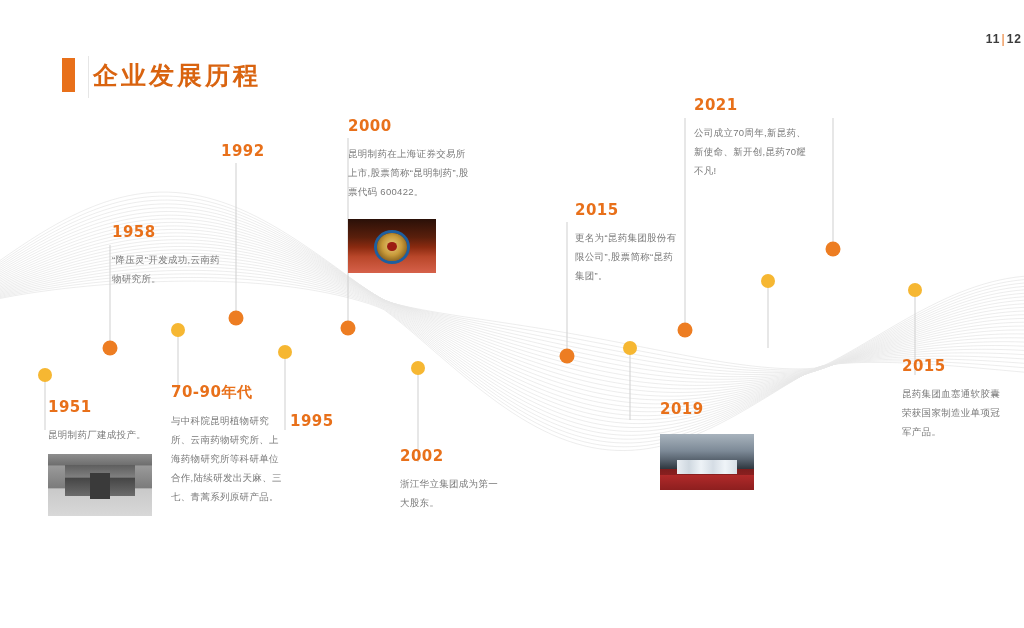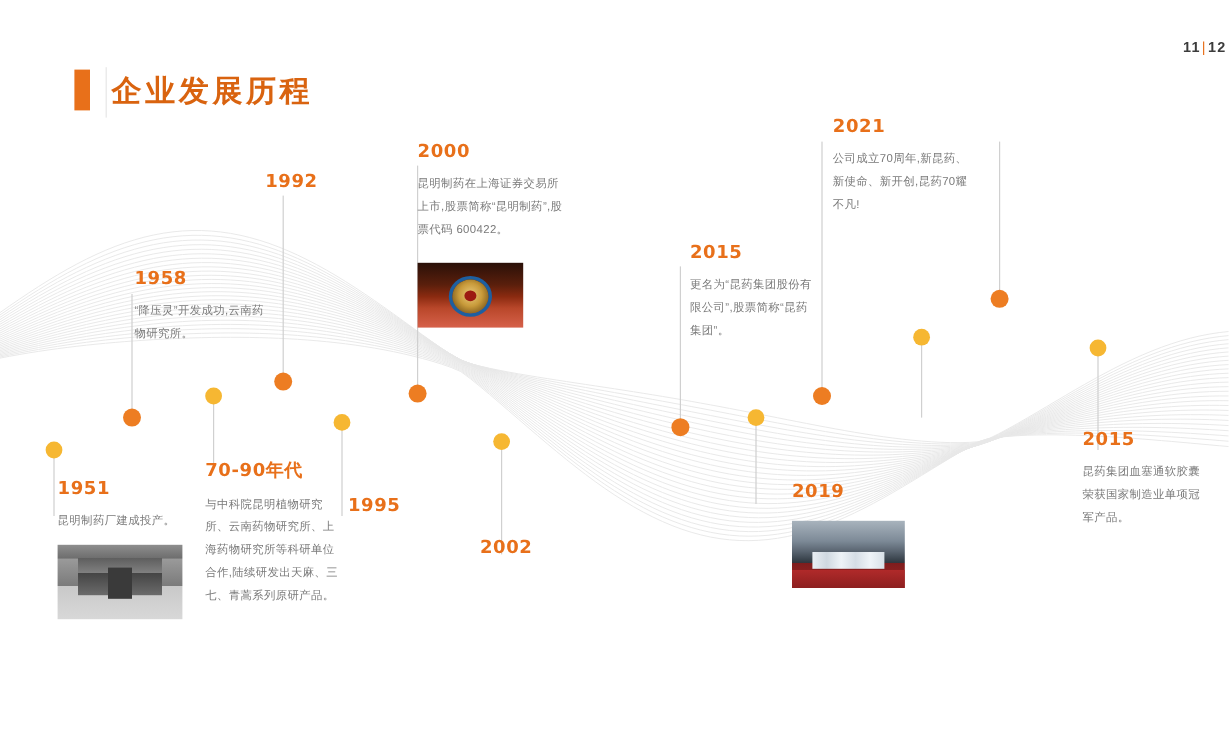--- a/index.html
+++ b/index.html
@@ -332,20 +332,21 @@
   </div>
 
   <div class="entry" style="left:348px; top:117px; width:122px;">
     <div class="year">2000</div>
     <div class="desc">昆明制药在上海证券交易所上市,股票简称“昆明制药”,股票代码 600422。</div>
     <div class="photo ph ph-gong" style="width:88px;height:54px;margin-top:18px;"></div>
   </div>
 
   <div class="entry" style="left:400px; top:447px; width:106px;">
     <div class="year">2002</div>
+    <div class="desc">浙江华立集团成为第一大股东。</div>
   </div>
 
   <div class="entry" style="left:575px; top:201px; width:106px;">
     <div class="year">2015</div>
     <div class="desc">更名为“昆药集团股份有限公司”,股票简称“昆药集团”。</div>
   </div>
 
   <div class="entry" style="left:640px; top:400px; width:116px;margin-left:20px;">
     <div class="year">2019</div>
     <div class="photo ph ph-stage" style="width:94px;height:56px;margin-top:16px;"></div>

